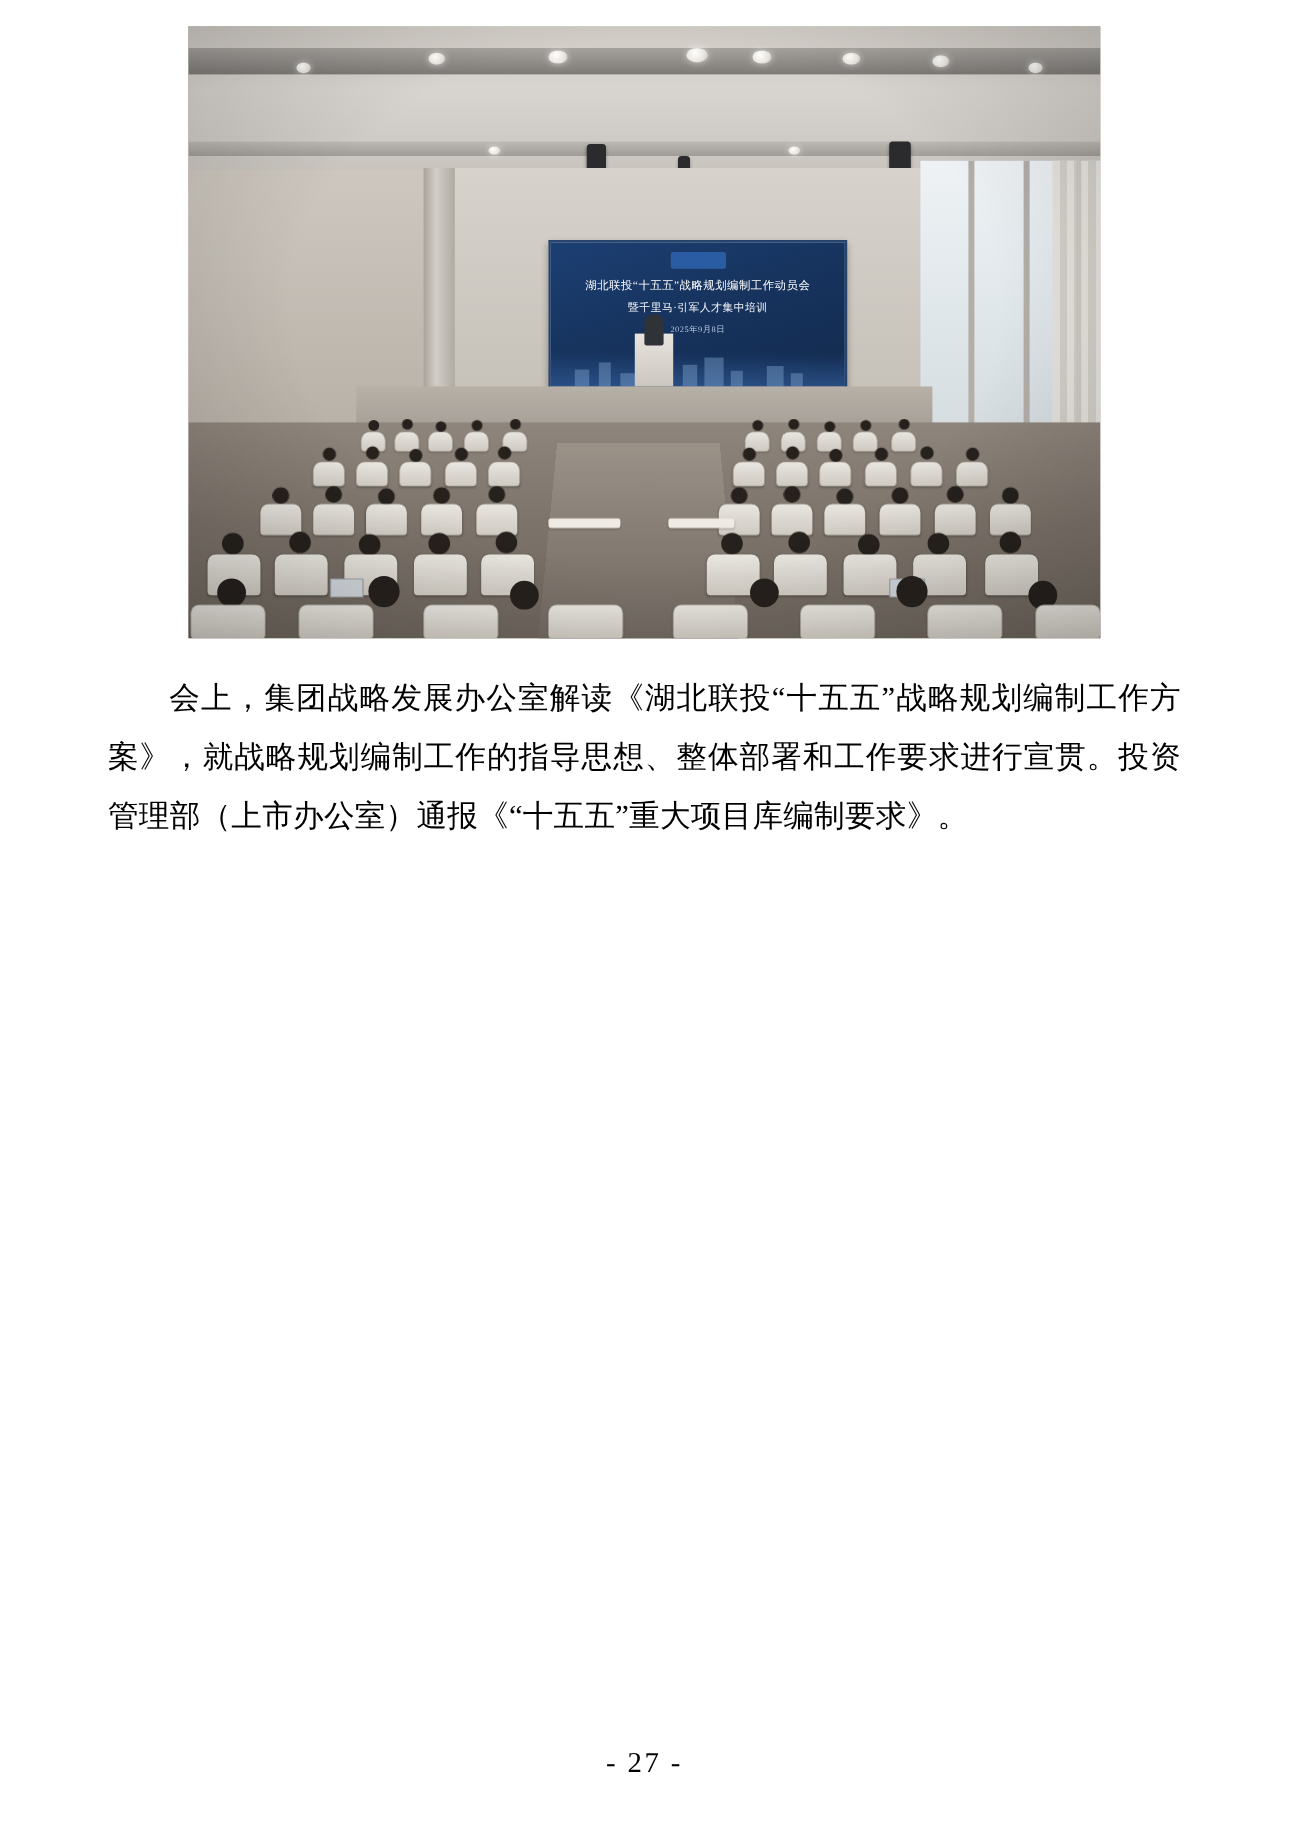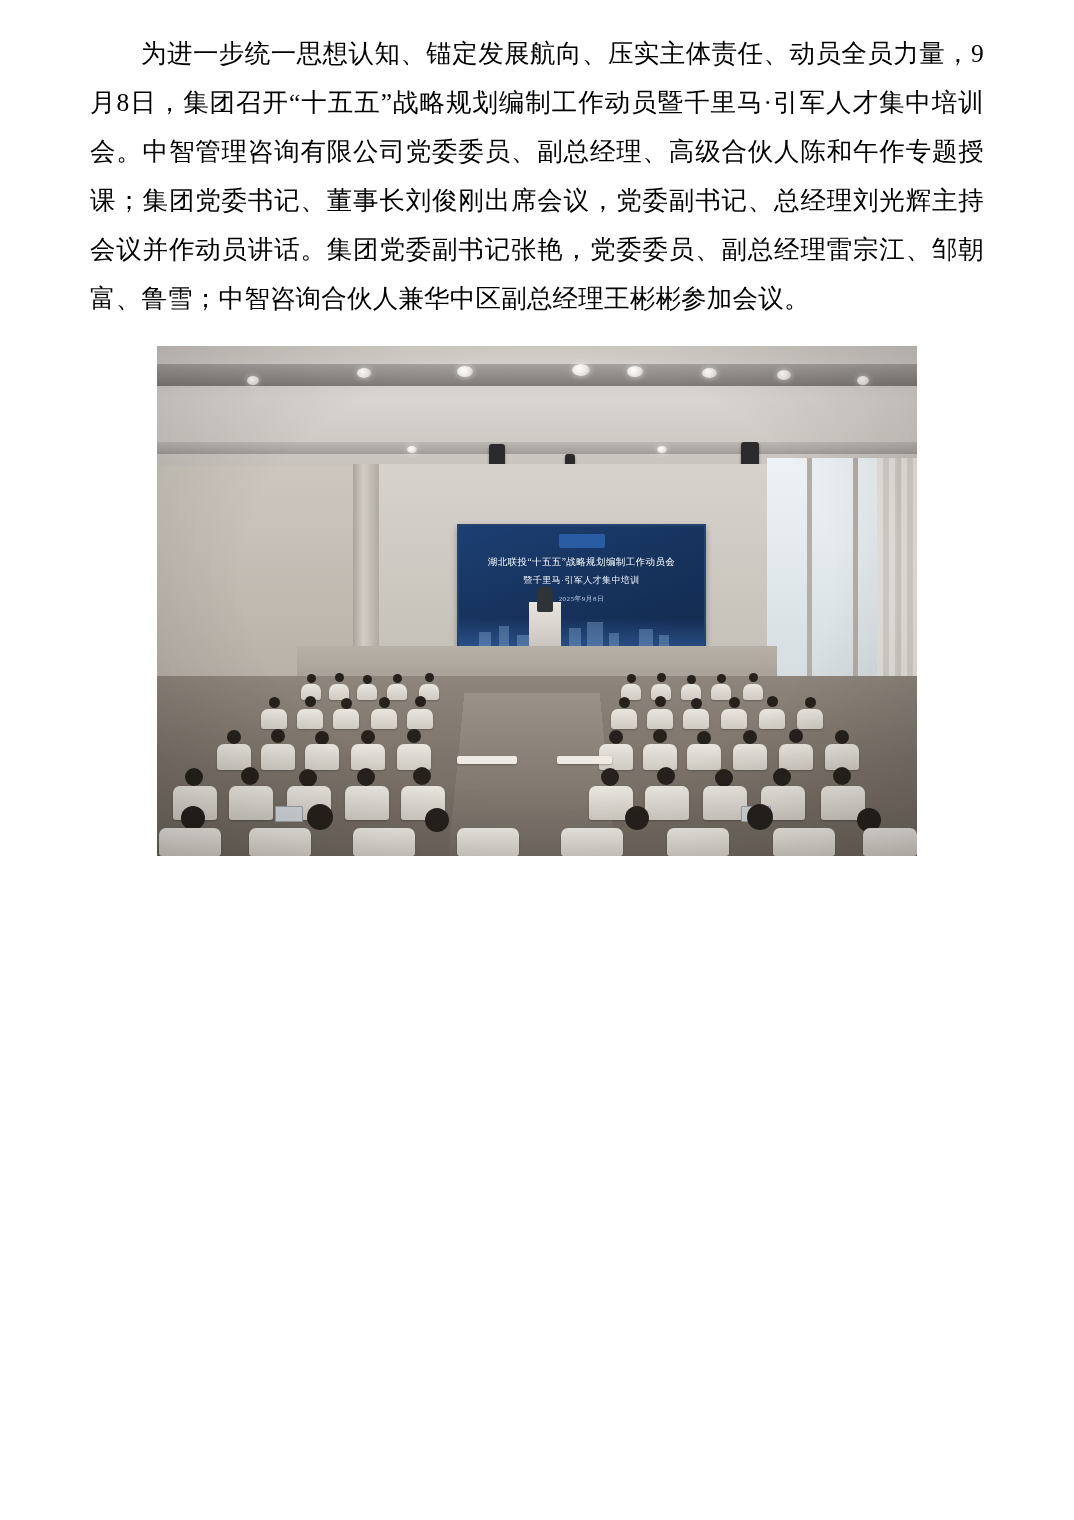--- a/index.html
+++ b/index.html
@@ -199,21 +199,20 @@
     letter-spacing: 2px;
     font-family: "Liberation Serif", serif;
   }
 </style>
 </head>
 <body>
 
 <div class="page">
 
 
-  <p class="body-para para-top">为进一步统一思想认知、锚定发展航向、压实主体责任、动员全员力量，9月8日，集团召开“十五五”战略规划编制工作动员暨千里马·引军人才集中培训会。中智管理咨询有限公司党委委员、副总经理、高级合伙人陈和午作专题授课；集团党委书记、董事长刘俊刚出席会议，党委副书记、总经理刘光辉主持会议并作动员讲话。集团党委副书记张艳，党委委员、副总经理雷宗江、邹朝富、鲁雪；中智咨询合伙人兼华中区副总经理王彬彬参加会议。</p>
 
   <div class="figure">
     <div class="photo">
 
       <div class="ph-ceiling"></div>
       <div class="ph-ceil-band"></div>
       <div class="ph-ceil-band2"></div>
 
       <div class="ph-light" style="left:200px;top:22px;width:14px;height:10px;"></div>
       <div class="ph-light" style="left:300px;top:20px;width:16px;height:11px;"></div>
@@ -378,15 +377,17 @@
         <div class="seat" style="left:404px;top:30px;width:62px;height:28px;"></div>
         <div class="seat" style="left:510px;top:30px;width:62px;height:28px;"></div>
         <div class="seat" style="left:616px;top:30px;width:62px;height:28px;"></div>
         <div class="seat" style="left:706px;top:30px;width:54px;height:28px;"></div>
       </div>
 
       <div class="ph-vignette"></div>
     </div>
   </div>
 
-
+  <p class="body-para para-bottom">会上，集团战略发展办公室解读《湖北联投“十五五”战略规划编制工作方案》，就战略规划编制工作的指导思想、整体部署和工作要求进行宣贯。投资管理部（上市办公室）通报《“十五五”重大项目库编制要求》。</p>
+
+  <div class="page-number">- 27 -</div>
 
 </div>
 
 </body></html>

